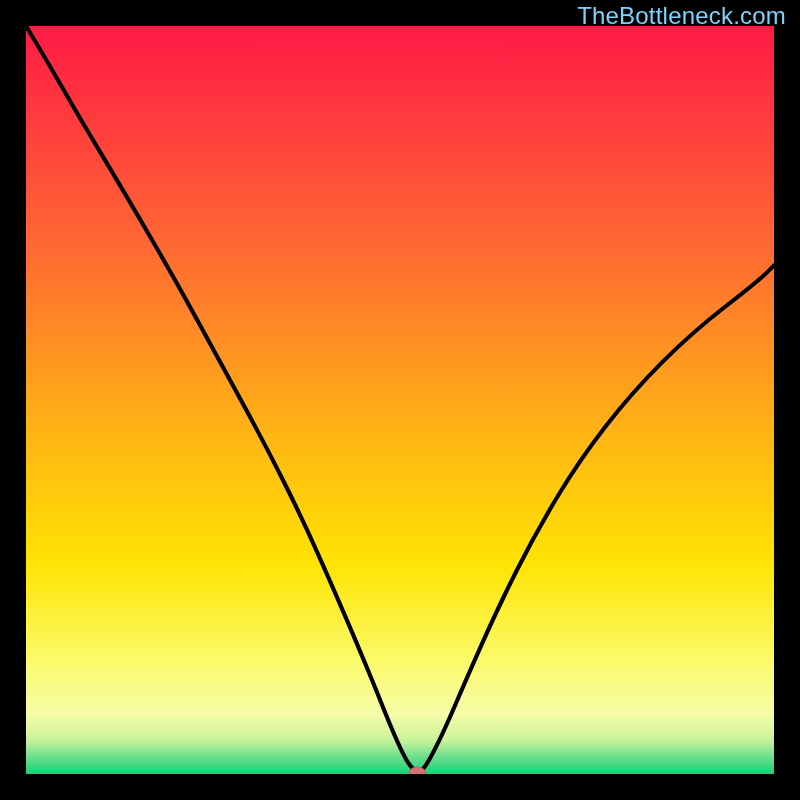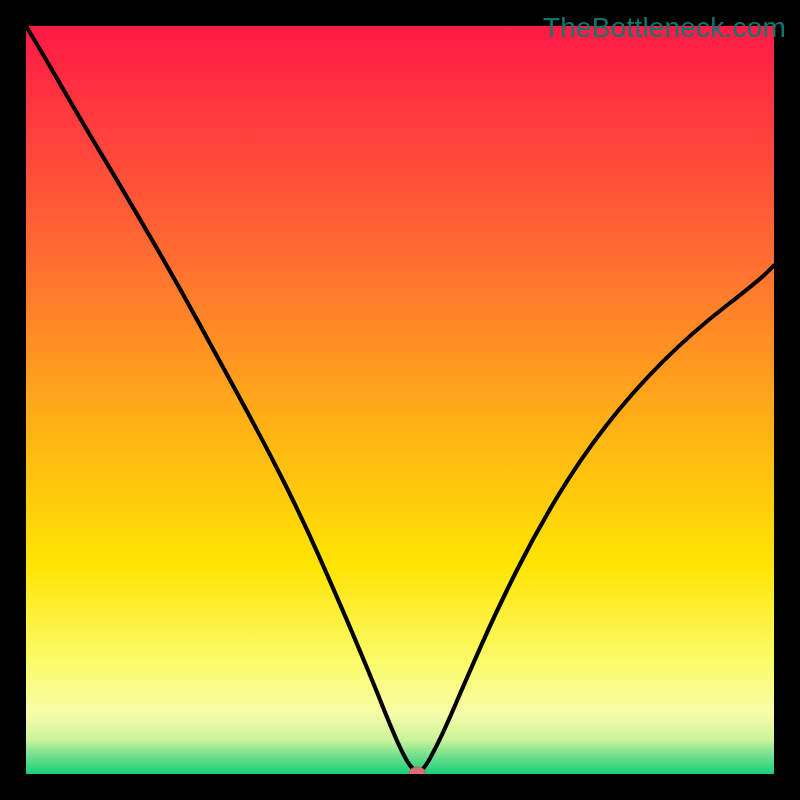--- a/index.html
+++ b/index.html
@@ -12,24 +12,24 @@
     font-family: Arial, Helvetica, sans-serif;
   }
   .frame {
     position: relative;
     width: 800px;
     height: 800px;
     background: #000;
   }
   .watermark {
     position: absolute;
-    top: 12px;
+    top: 2px;
     right: 14px;
-    color: #0f766e;
-    font-size: 28px;
+    color: #7dd3fc;
+    font-size: 24px;
     font-weight: 500;
     letter-spacing: 0.2px;
     z-index: 10;
   }
   .plot-area {
     position: absolute;
     left: 26px;
     top: 26px;
     width: 748px;
     height: 748px;

